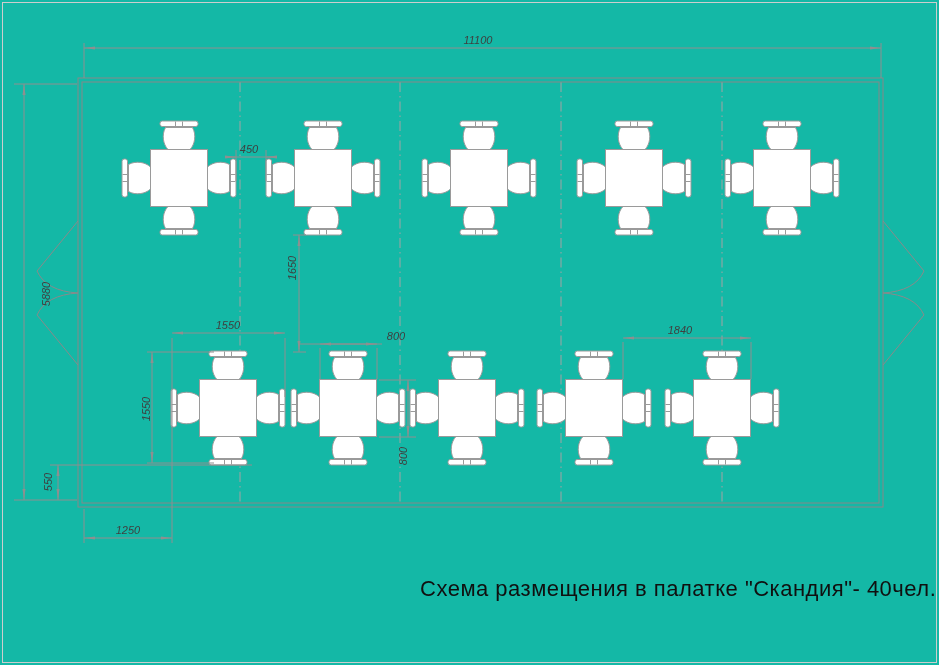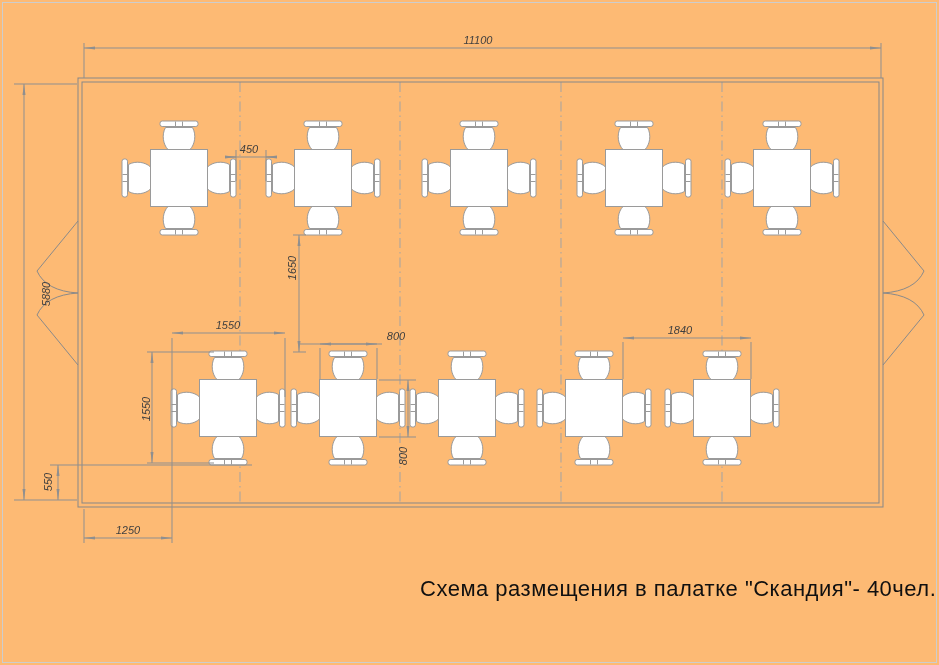--- a/index.html
+++ b/index.html
@@ -1,16 +1,16 @@
 <!DOCTYPE html>
 <html><head>
 <meta charset="utf-8">
 <style>
   html,body{margin:0;padding:0;background:#fff;}
-  .stage{position:relative;width:939px;height:665px;background:#fdba74;overflow:hidden;
+  .stage{position:relative;width:939px;height:665px;background:#14b8a6;overflow:hidden;
          font-family:"Liberation Sans",sans-serif;text-align:right;}
   .frame{position:absolute;inset:2px;border:1px solid #cdcdcd;pointer-events:none;}
   svg{position:absolute;left:0;top:0;}
   .dims line{stroke:#8f8f8f;stroke-width:1;}
   .dim{font-family:"Liberation Sans",sans-serif;font-style:italic;font-size:11px;
        fill:#3f3f3f;}
   .caption{position:absolute;left:420px;top:576px;font-size:22px;color:#101010;
            white-space:nowrap;letter-spacing:0.5px;}
 </style>
 </head>

